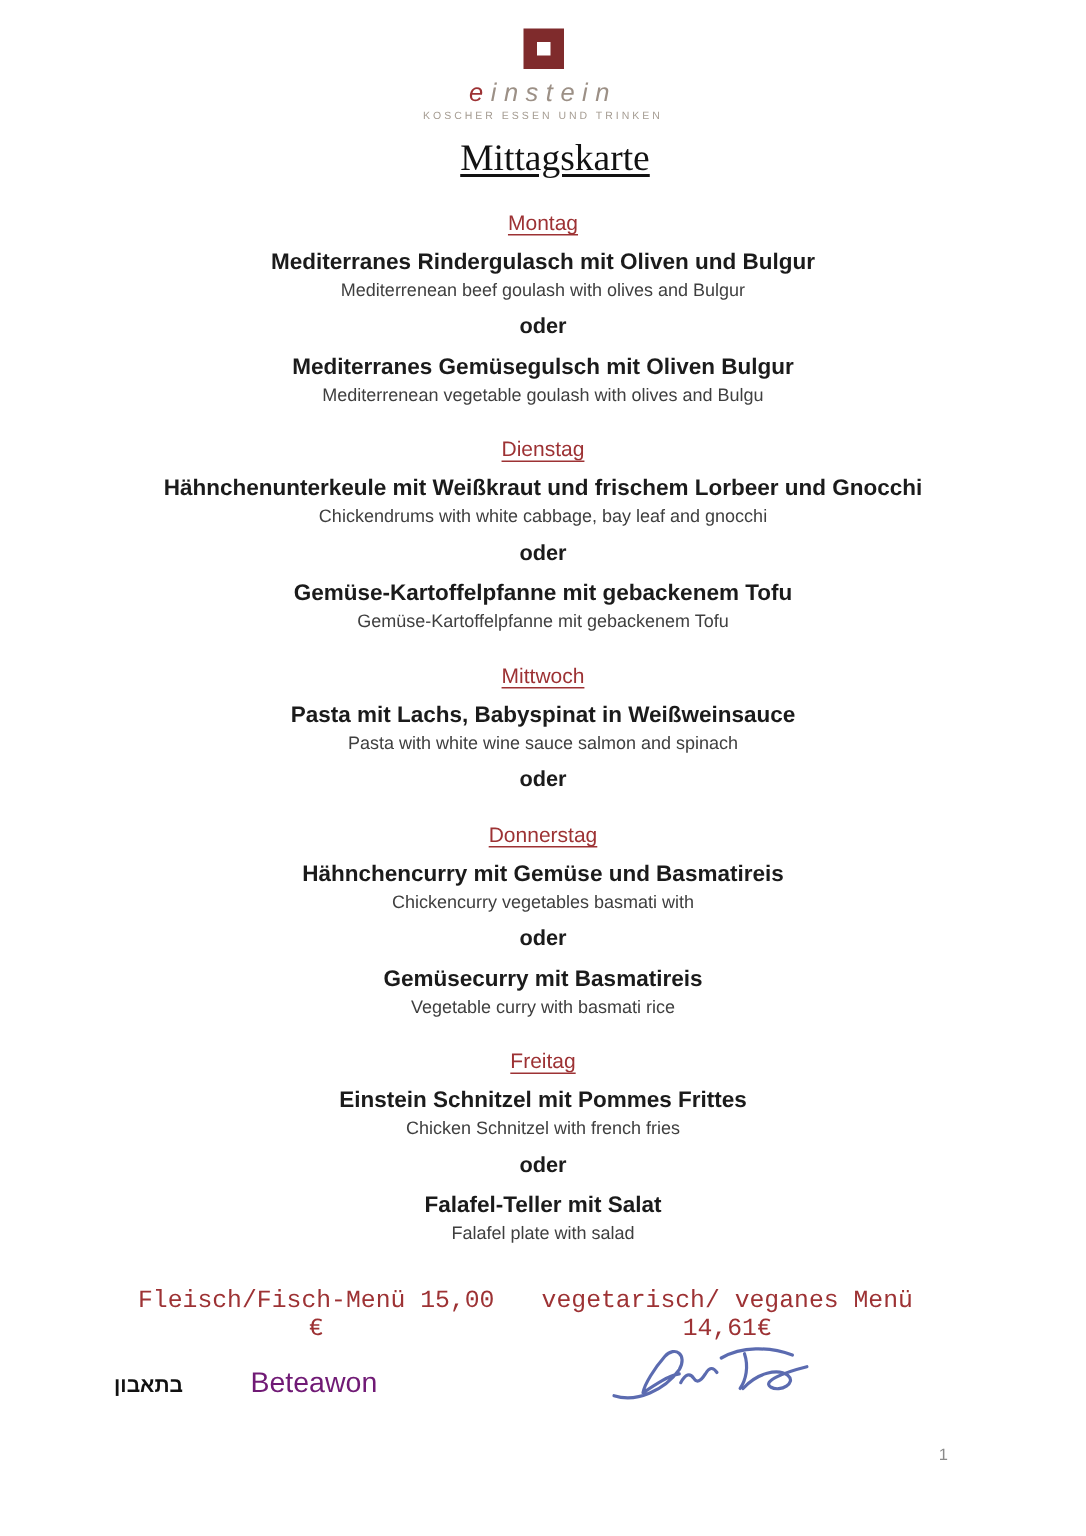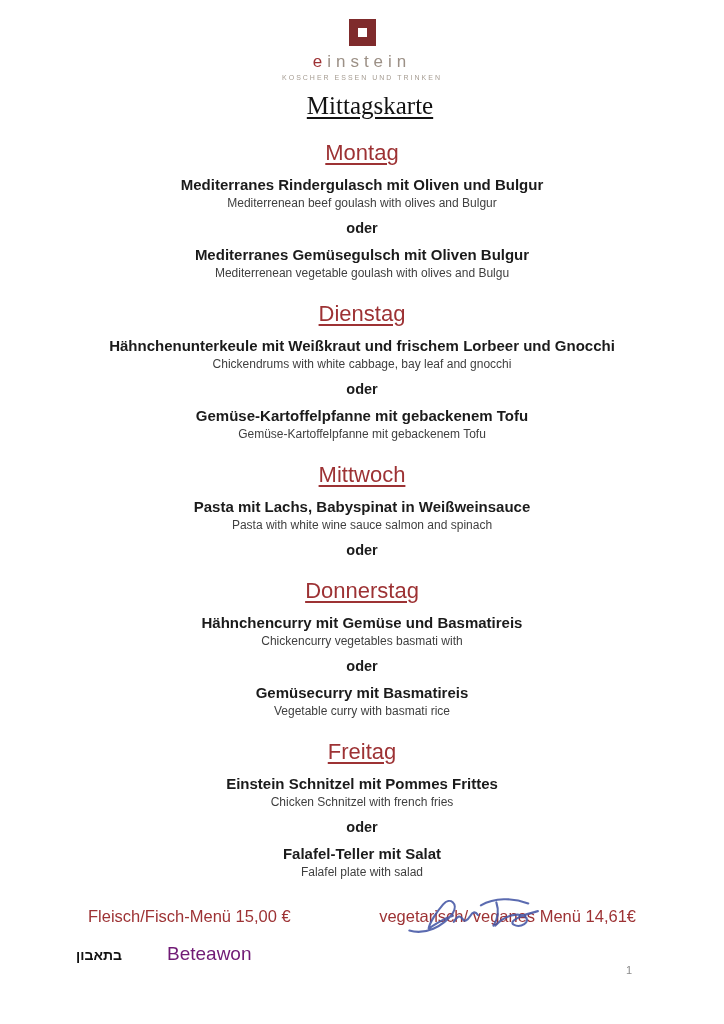--- a/index.html
+++ b/index.html
@@ -22,20 +22,21 @@
     margin:0 auto;
     display:flex; align-items:center; justify-content:center;
   }
   .logo-square-inner { width:9px; height:9px; background:#ffffff; }
   .brand {
     margin-top:6px;
     font-size:17px;
     letter-spacing:5px;
     color:#9c9086;
     font-weight:normal;
+    font-style:italic;
   }
   .brand-first { color:var(--accent,#9d3234); }
   .tagline {
     margin-top:2px;
     font-size:7px;
     letter-spacing:2px;
     color:#a59c92;
   }
   
   .title {
@@ -45,21 +46,21 @@
     font-size:25px;
     color:#121212;
     text-decoration:underline;
     text-underline-offset:3px;
     padding-left:16px;
   }
   
   .day-section { }
   .day-heading {
     margin-top:20px;
-    font-size:22px;
+    font-size:14px;
     font-weight:normal;
     color:var(--accent,#9d3234);
     text-decoration:underline;
     text-underline-offset:3px;
   }
   .option { margin-top:2px; }
   .dish-name {
     margin-top:10px;
     font-size:15px;
     font-weight:bold;
@@ -79,20 +80,21 @@
     color:#1b1b1b;
   }
   
   .price-row {
     display:flex;
     justify-content:space-between;
     padding:0 88px;
     margin-top:27px;
     font-size:16.5px;
     color:var(--accent,#9d3234);
+    font-family:Liberation Mono, monospace;
   }
   .beteawon-row {
     display:flex;
     align-items:baseline;
     padding-left:76px;
     margin-top:17px;
     gap:45px;
     text-align:left;
   }
   .hebrew { font-size:14px; font-weight:bold; color:#111; }

